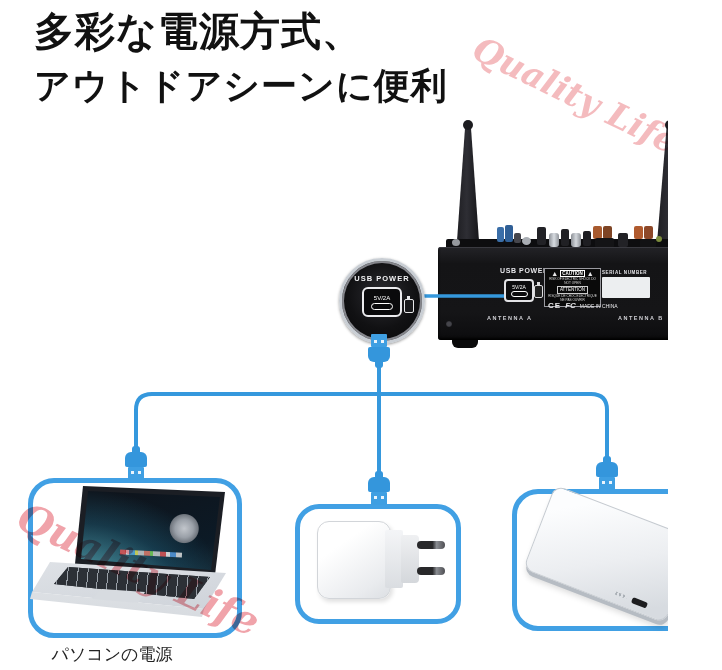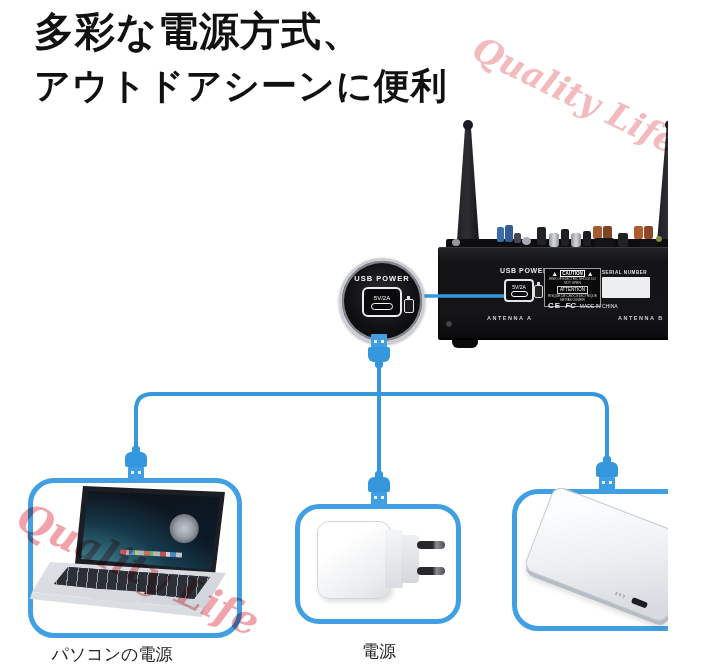--- a/index.html
+++ b/index.html
@@ -276,18 +276,17 @@
   </div>
 
   <div class="powerbank">
     <div class="pb-slab">
       <span class="pb-port"></span>
       <span class="pb-marks"></span>
     </div>
   </div>
 
   <div class="devlabel" style="left:37px;top:643px;width:150px;">パソコンの電源</div>
-  <div class="devlabel" style="left:329px;top:640px;width:100px;">電源</div>
 
   <div class="watermark wm-top">Quality Life</div>
   <div class="watermark wm-bottom">Quality Life</div>
 
 </div>
 
 </body></html>

